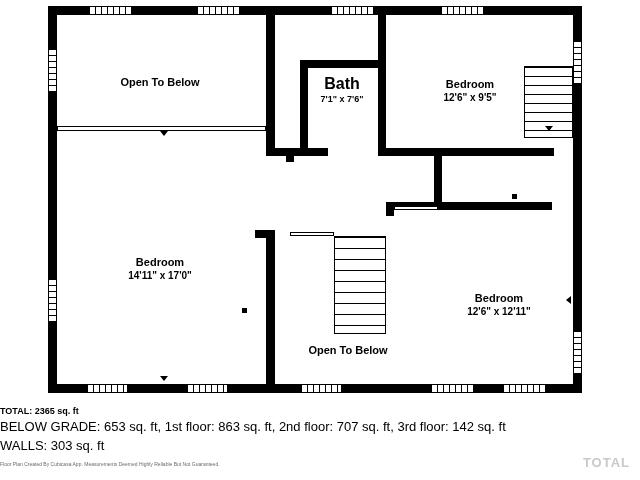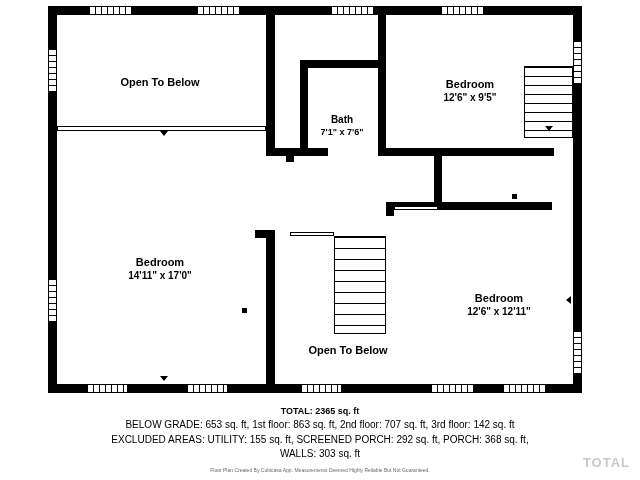--- a/index.html
+++ b/index.html
@@ -25,33 +25,33 @@
   .stair{position:absolute;background:#fff;border:1px solid #000;box-sizing:border-box;}
   .stair.h-treads{background:
       repeating-linear-gradient(to bottom,#000 0 1px,#fff 1px 9px);}
   .stair.h-treads2{background:
       repeating-linear-gradient(to bottom,#000 0 1px,#fff 1px 11px);}
 
   
   .lbl{position:absolute;text-align:center;line-height:1.25;}
   .lbl .nm{font-size:11px;font-weight:bold;white-space:nowrap;}
   .lbl .dm{font-size:10px;font-weight:bold;white-space:nowrap;}
-  .lbl.small .nm{font-size:10px;margin-top:40px;}
+  .lbl.small .nm{font-size:16px;}
   .lbl.small .dm{font-size:9px;}
 
   
   .arrow{position:absolute;width:0;height:0;}
   .arrow.down{border-left:4px solid transparent;border-right:4px solid transparent;border-top:5px solid #000;}
   .arrow.left{border-top:4px solid transparent;border-bottom:4px solid transparent;border-right:5px solid #000;}
   .dot{position:absolute;width:5px;height:5px;background:#000;}
 
   
-  #footer{position:absolute;left:0;top:406px;width:640px;text-align:center;}
+  #footer{position:absolute;left:0;top:406px;width:640px;}
   #footer .total{font-size:9px;font-weight:bold;margin-bottom:2px;}
-  #footer .ln{font-size:10px;line-height:1.45;}
+  #footer .ln{font-size:13px;line-height:1.45;}
   #footer .cred{font-size:5px;color:#6b6b6b;margin-top:5px;}
 
   #watermark{position:absolute;right:10px;top:455px;font-size:13px;
              letter-spacing:1px;color:#c9c9c9;font-weight:bold;}
 </style>
 </head>
 <body>
 
 <div id="plan">
 
@@ -143,18 +143,17 @@
 
   <div class="lbl" style="left:278px;top:344px;width:140px;">
     <div class="nm">Open To Below</div>
   </div>
 
 </div>
 
 <div id="footer">
   <div class="total">TOTAL: 2365 sq. ft</div>
   <div class="ln">BELOW GRADE: 653 sq. ft, 1st floor: 863 sq. ft, 2nd floor: 707 sq. ft, 3rd floor: 142 sq. ft</div>
-  <div class="ln">EXCLUDED AREAS: UTILITY: 155 sq. ft, SCREENED PORCH: 292 sq. ft, PORCH: 368 sq. ft,</div>
   <div class="ln">WALLS: 303 sq. ft</div>
   <div class="cred">Floor Plan Created By Cubicasa App. Measurements Deemed Highly Reliable But Not Guaranteed.</div>
 </div>
 
 <div id="watermark">TOTAL</div>
 
 </body></html>

